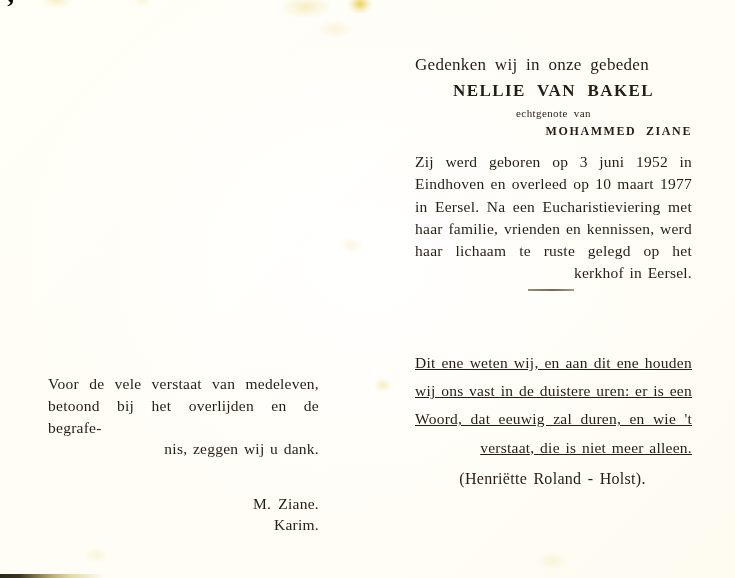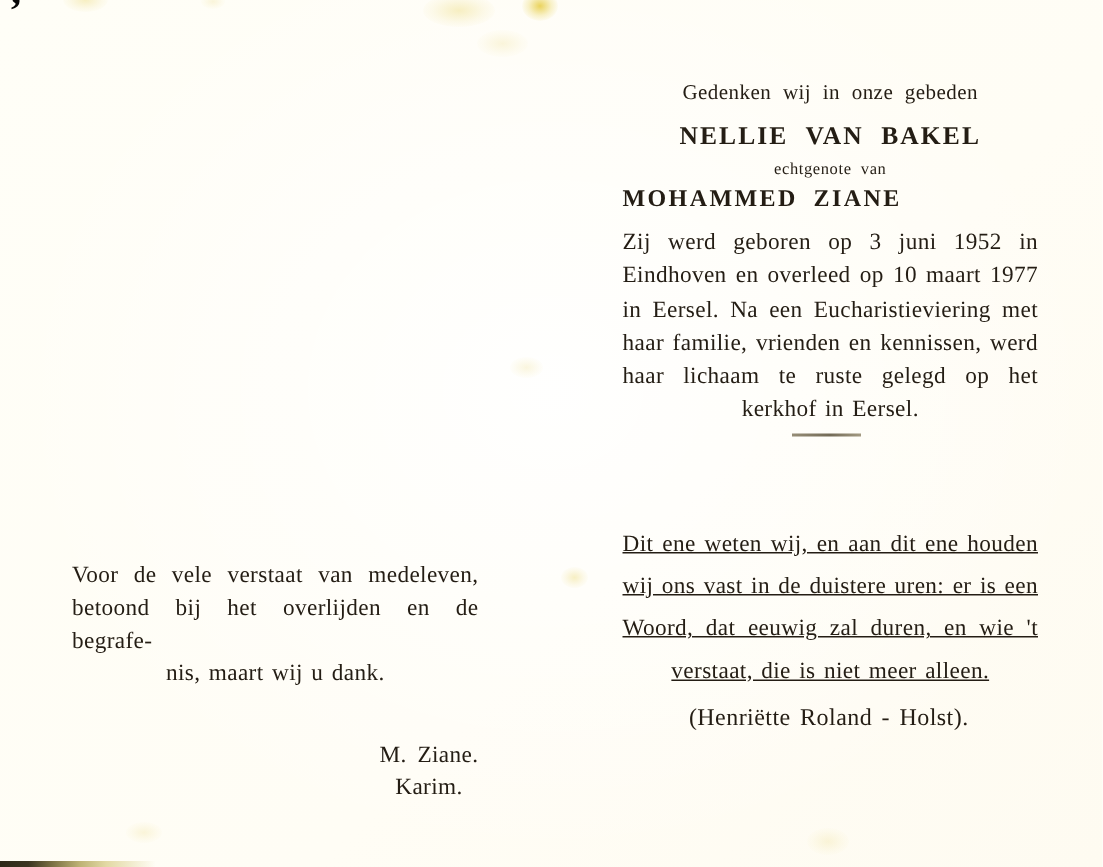--- a/index.html
+++ b/index.html
@@ -54,29 +54,29 @@
     line-height: 22.3px;
     letter-spacing: 0.25px;
     word-spacing: 1.5px;
     white-space: nowrap;
   }
   .jline {
     text-align: justify;
     text-align-last: justify;
     white-space: normal;
   }
-  .line { text-align: center; }
+  .line { text-align: right; }
 
   .right-col { left: 415px; width: 277px; top: 0; height: 578px; }
 
   .intro-line {
     position: absolute;
     top: 55px; left: 0; right: 0;
-    text-align: center;
-    font-size: 14px;
+    text-align: left;
+    font-size: 17px;
     word-spacing: 4px;
     letter-spacing: 0.3px;
   }
   .deceased-name {
     position: absolute;
     top: 81px; left: 0; right: 0;
     text-align: center;
     font-size: 17px;
     font-weight: bold;
     letter-spacing: 1.4px;
@@ -86,22 +86,22 @@
     position: absolute;
     top: 107px; left: 0; right: 0;
     text-align: center;
     font-size: 11px;
     word-spacing: 3px;
     letter-spacing: 0.4px;
   }
   .spouse-name {
     position: absolute;
     top: 124px; left: 0; right: 0;
-    text-align: left;
-    font-size: 16px;
+    text-align: right;
+    font-size: 12px;
     font-weight: bold;
     letter-spacing: 1.6px;
     word-spacing: 5px;
   }
 
   .bio-block { top: 151px; left: 0; width: 277px; }
 
   .divider {
     position: absolute;
     top: 289px;
@@ -142,21 +142,21 @@
   <div class="stain stain-faint" style="left:134px; top:-4px; width:16px; height:10px;"></div>
   <div class="stain stain-faint" style="left:340px; top:238px; width:22px; height:14px;"></div>
   <div class="stain stain-soft" style="left:374px; top:378px; width:18px; height:14px;"></div>
   <div class="stain stain-faint" style="left:538px; top:552px; width:28px; height:18px;"></div>
   <div class="stain stain-faint" style="left:84px; top:548px; width:24px; height:14px;"></div>
   <div class="edge-strip"></div>
 
   <div class="block thanks-block">
     <div class="jline">Voor de vele verstaat van medeleven,</div>
     <div class="jline">betoond bij het overlijden en de begrafe-</div>
-    <div class="line">nis, maart wij u dank.</div>
+    <div class="line">nis, zeggen wij u dank.</div>
   </div>
 
   <div class="block signature-block">
     <div class="line">M. Ziane.</div>
     <div class="line">Karim.</div>
   </div>
 
   <div class="block right-col">
 
     <div class="intro-line">Gedenken wij in onze gebeden</div>

